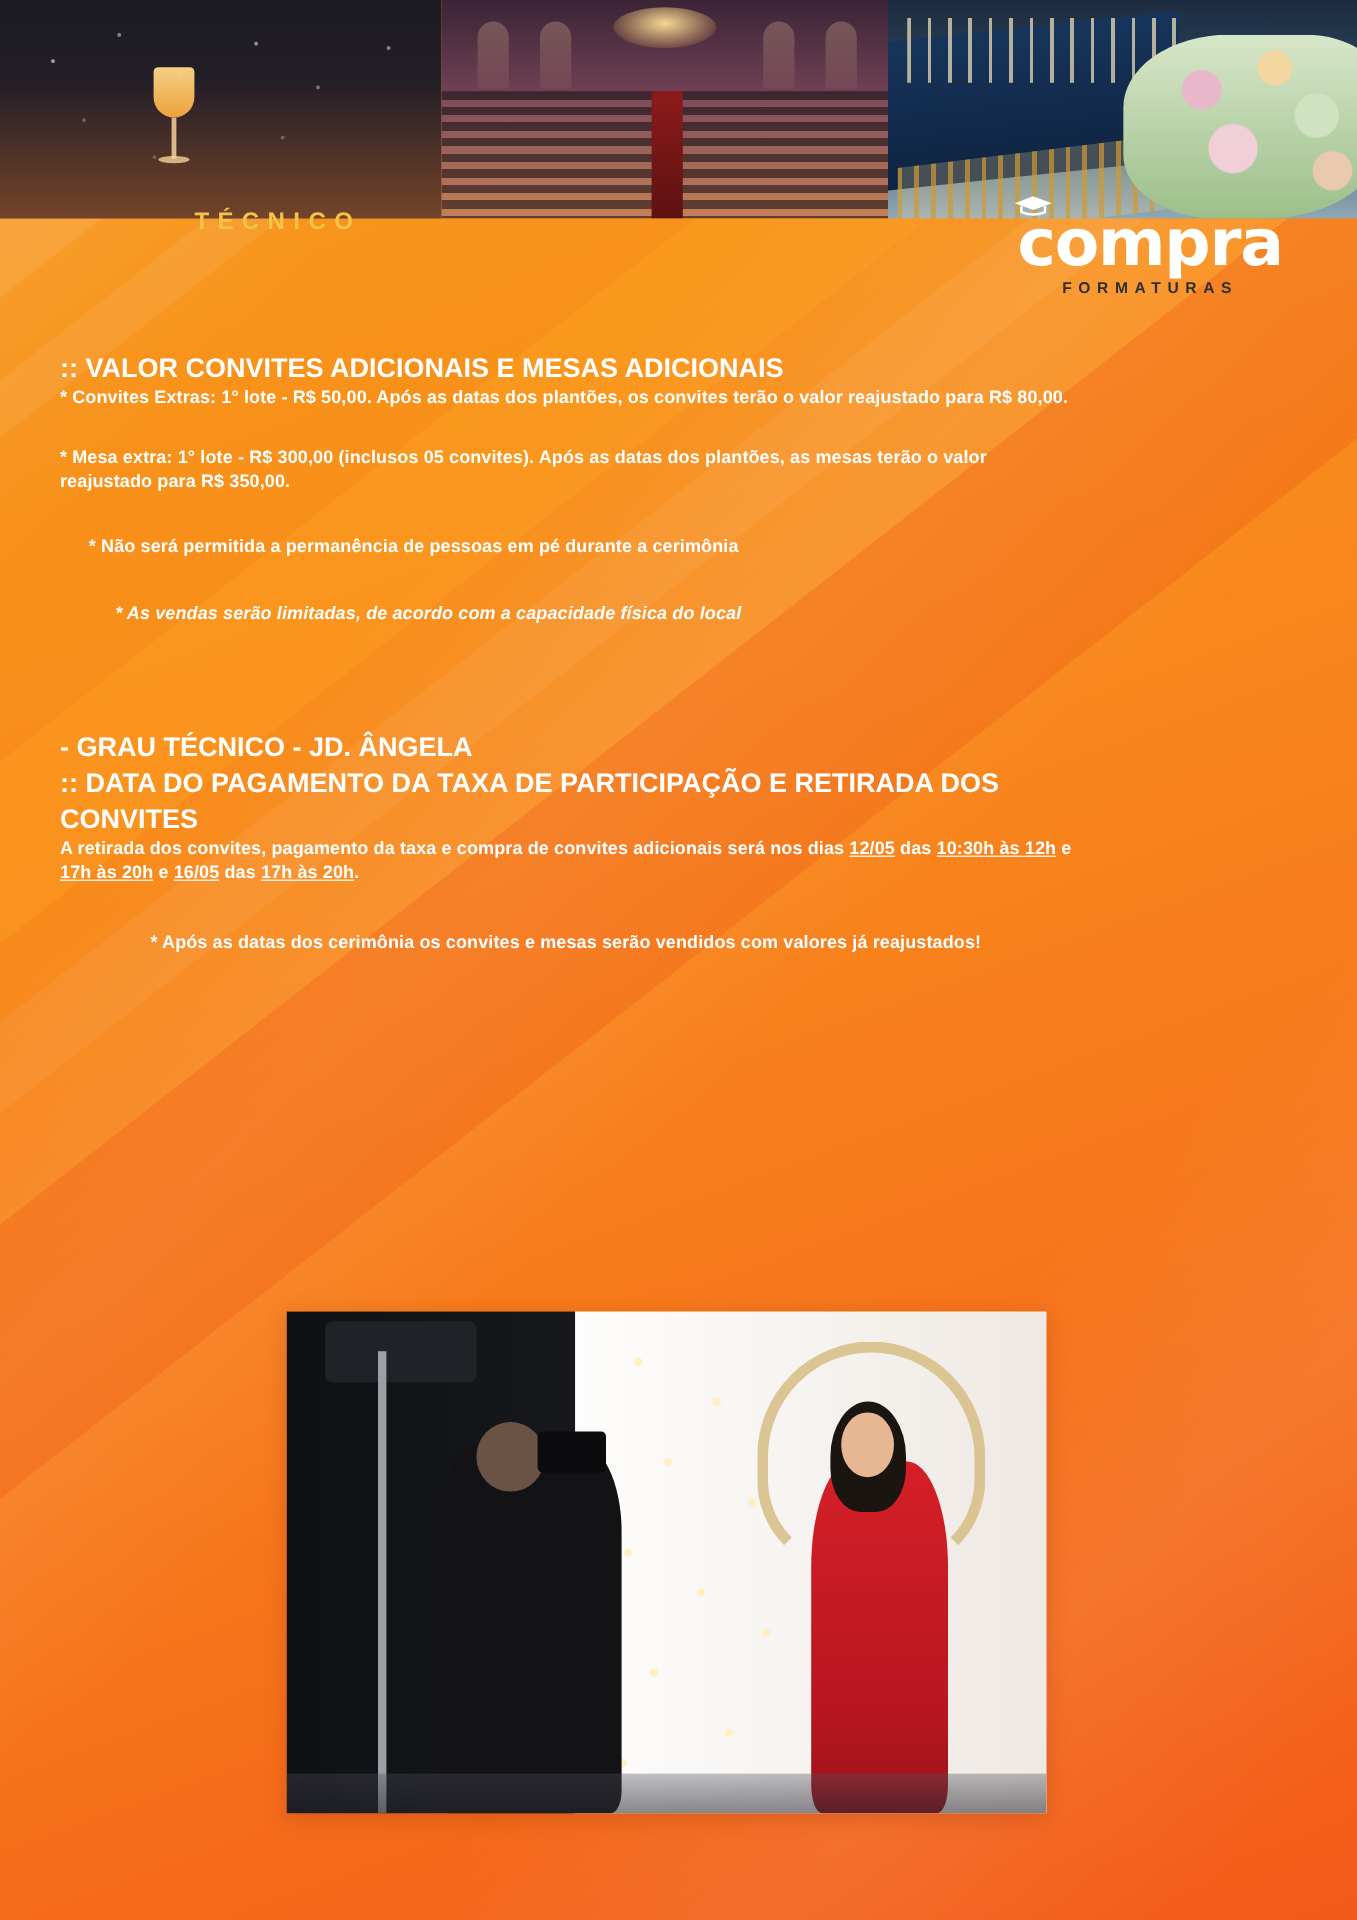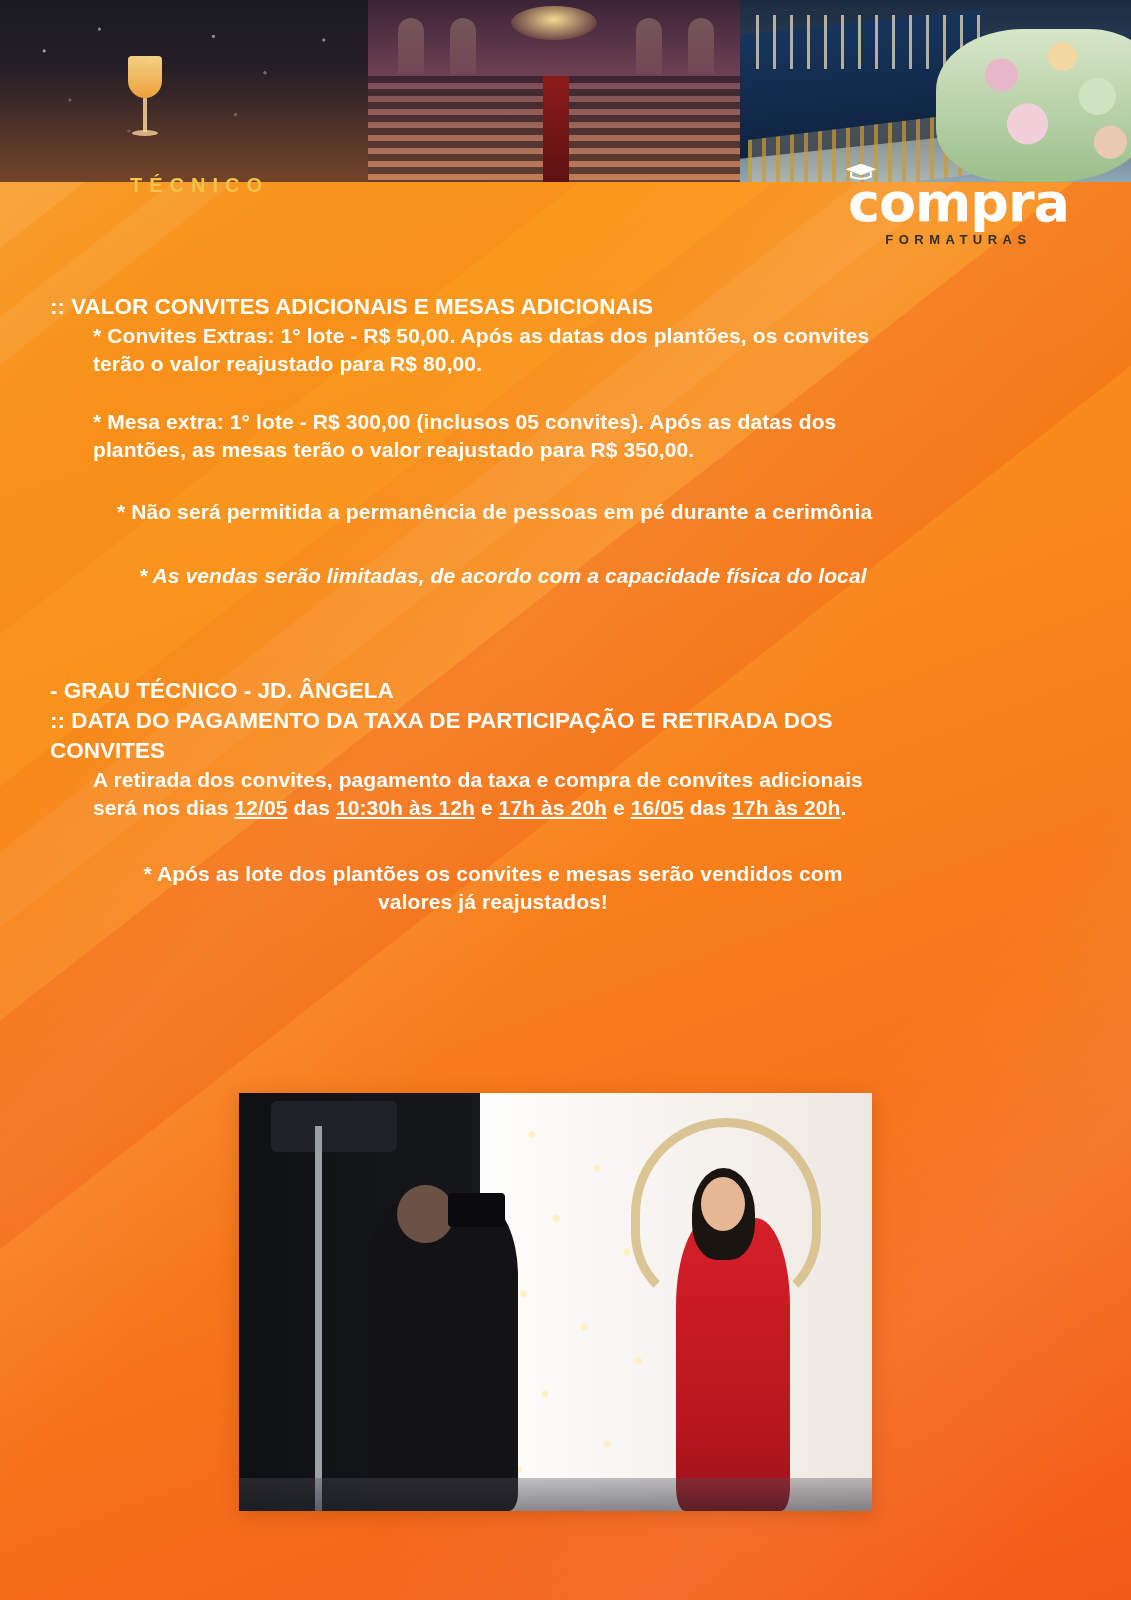--- a/index.html
+++ b/index.html
@@ -144,21 +144,21 @@
   
   .logo-grau {
     position: absolute; left: 52px; top: 172px; z-index: 6;
     color: #ffffff;
   }
   .logo-grau .word {
     font-size: 76px; font-weight: 700; letter-spacing: -3px; line-height: 1;
     font-family: "DejaVu Sans", sans-serif;
   }
   .logo-grau .sub {
-    font-size: 20px; letter-spacing: 7px; color: #f3c34a; margin-top: 2px; margin-left: 78px;
+    font-size: 20px; letter-spacing: 7px; color: #f3c34a; margin-top: 2px; margin-left: 110px;
     font-weight: 700;
     text-align: center;
   }
   .logo-grau .tbadge {
     position: absolute; right: -6px; top: -8px; width: 40px; height: 40px;
     border-radius: 50%; background: #3dbb4f; color: #fff;
     font-size: 19px; font-weight: 700; display: flex; align-items: center; justify-content: center;
   }
   .logo-grau .wordwrap { position: relative; display: inline-block; }
 
@@ -175,21 +175,21 @@
   .logo-inova .sub {
     font-size: 13px; letter-spacing: 5.5px; color: #2f2f2f; font-weight: 700; margin-top: 2px;
   }
 
   
   .content {
     position: absolute; left: 0; top: 292px; width: 943px; z-index: 5;
     padding: 0 50px;
     color: #ffffff;
   }
-  .line { font-size: 21px; font-weight: 700; line-height: 1.33; letter-spacing: .1px; margin-left: 43px; }
+  .line { font-size: 15px; font-weight: 700; line-height: 1.33; letter-spacing: .1px; }
   .heading { font-size: 22.5px; font-weight: 700; line-height: 1.34; }
   .pad-left-1 { padding-left: 24px; }
   .pad-left-2 { padding-left: 46px; font-style: italic; }
   .u { text-decoration: underline; }
   .body-reg { font-weight: 700; }
 
   .para-2 { margin-top: 30px; }
   .note-1 { margin-top: 34px; }
   .note-2 { margin-top: 36px; }
   .sec-2 { margin-top: 86px; }
@@ -325,21 +325,21 @@
     <div class="line note-2 pad-left-2">* As vendas serão limitadas, de acordo com a capacidade física do local</div>
 
     <div class="sec-2">
       <div class="heading">- GRAU TÉCNICO - JD. ÂNGELA</div>
       <div class="heading">:: DATA DO PAGAMENTO DA TAXA DE PARTICIPAÇÃO E RETIRADA DOS CONVITES</div>
       <div class="line body-reg">
         <span>A retirada dos convites, pagamento da taxa e compra de convites adicionais será nos dias </span><span class="u">12/05</span><span> das </span><span class="u">10:30h às 12h</span><span> e </span><span class="u">17h às 20h</span><span> e </span><span class="u">16/05</span><span> das </span><span class="u">17h às 20h</span><span>.</span>
       </div>
     </div>
 
-    <div class="line final">* Após as lote dos plantões os convites e mesas serão vendidos com valores já reajustados!</div>
+    <div class="line final">* Após as datas dos cerimônia os convites e mesas serão vendidos com valores já reajustados!</div>
   </div>
 
   <div class="bottom-photo">
     <div class="bp-curtain"></div>
     <div class="bp-fairy"></div>
     <div class="bp-arch"></div>
     <div class="bp-light"></div>
     <div class="bp-stand"></div>
     <div class="bp-photog"></div>
     <div class="bp-photog-head"></div>

